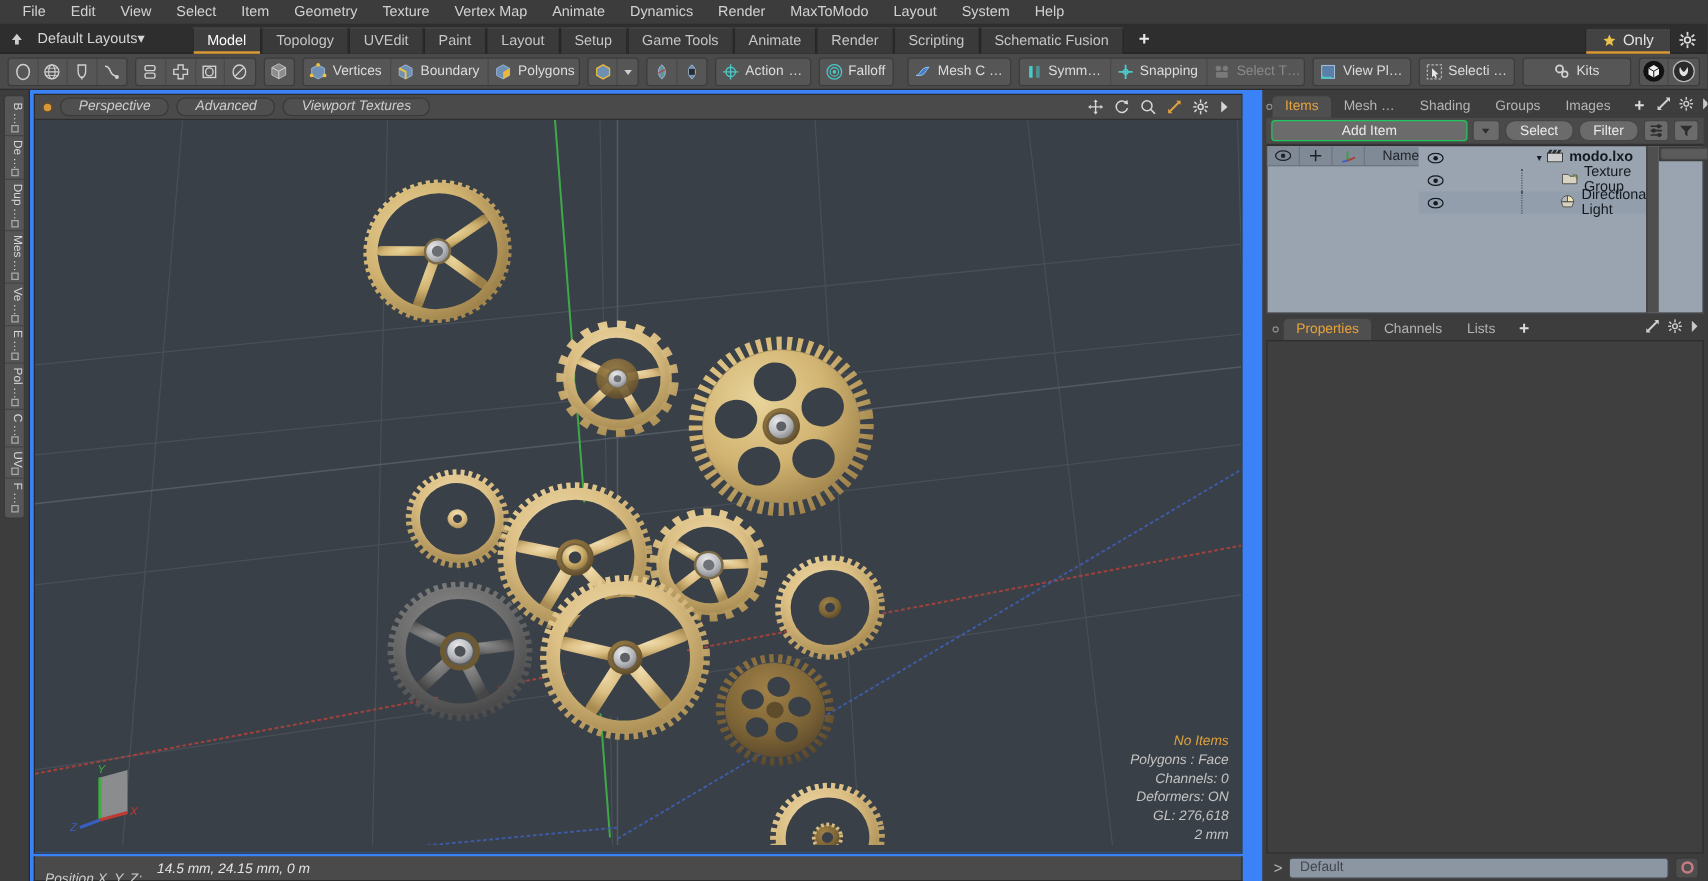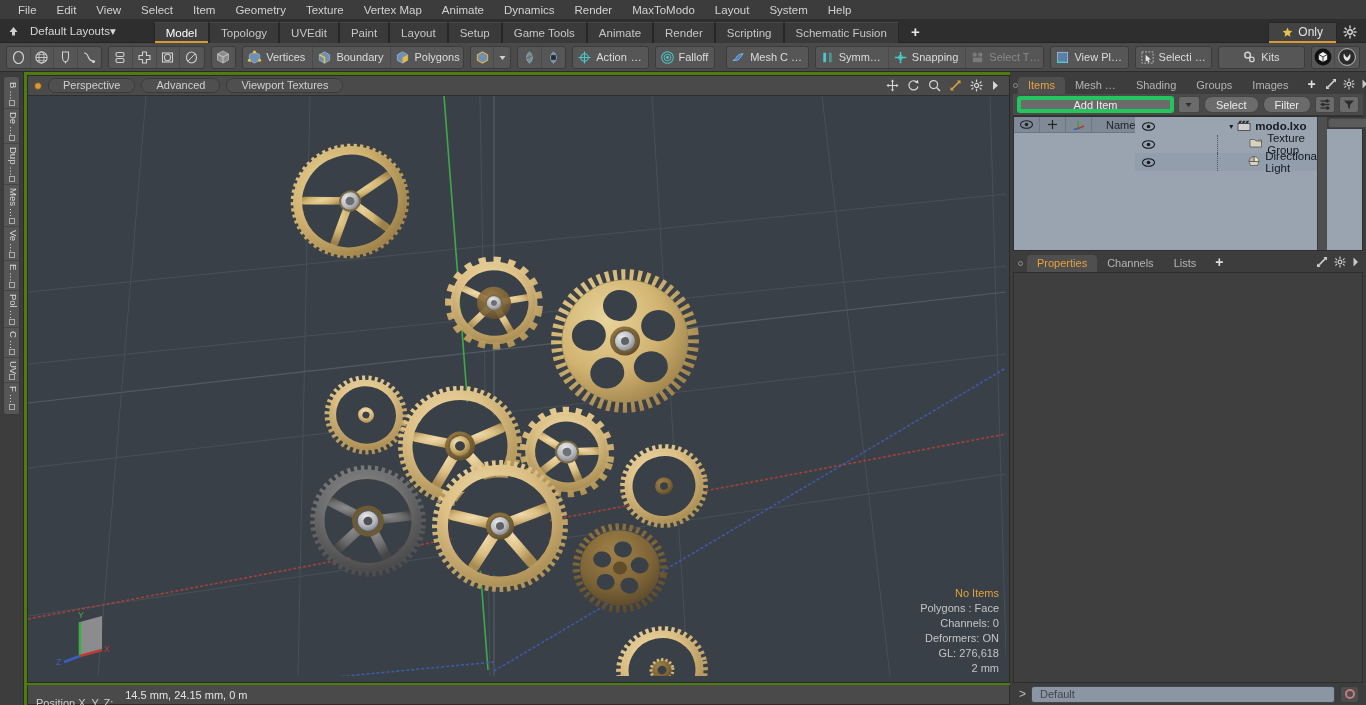--- a/index.html
+++ b/index.html
@@ -95,21 +95,21 @@
     border-bottom: 1px solid #454545; width: 15px; text-align: left; white-space: nowrap;
     position: relative; overflow: hidden;
   }
   .lr-tab::after {
     content: ""; position: absolute; left: 5px; bottom: 2px; width: 4px; height: 4px;
     border: 1px solid #a9a9a9;
   }
   .lr-tab:last-child { border-bottom: none; }
 
   
-  .vpcol { flex: 1; display: flex; flex-direction: column; min-width: 0; background: #4d7c0f; padding: 3px 0 0 3px; }
+  .vpcol { flex: 1; display: flex; flex-direction: column; min-width: 0; background: #3b82f6; padding: 3px 16px 0 3px; font-style: italic; }
   .vpframe { flex: 1; position: relative; border: 1px solid #2a2a2a; overflow: hidden; min-height: 0; }
   .vphdr {
     height: 20px; background: #4a4a4a; display: flex; align-items: center; gap: 6px;
     padding: 0 6px; border-bottom: 1px solid #2f2f2f; position: relative; z-index: 5;
   }
   .vp-dot { width: 8px; height: 8px; border-radius: 50%; background: #d7973a; border: 1px solid #6a4d1c; }
   .vp-pill {
     height: 15px; line-height: 13px; padding: 0 14px; font-size: 11px; color: #cfcfcf;
     background: #4f4f4f; border: 1px solid #3a3a3a; border-radius: 7px; white-space: nowrap;
   }
@@ -150,21 +150,21 @@
   }
   .ptab.active { background: #4f4f4f; color: #e8a33d; }
   .ptab.plus { color: #dcdcdc; font-size: 14px; font-weight: bold; padding: 0 9px; line-height: 14px; }
   .ptabs-right { margin-left: auto; display: flex; align-items: center; gap: 6px; padding: 0 4px 2px 0; }
 
   .ptoolrow {
     height: 22px; background: #4a4a4a; display: flex; align-items: center; gap: 4px;
     padding: 0 4px; border-bottom: 1px solid #333;
   }
   .additem {
-    flex: 1; height: 17px; background: #6b6b6b; border: 4px solid #22c55e; border-radius: 3px;
+    flex: 1; height: 17px; background: #6b6b6b; border: 1px solid #22c55e; border-radius: 3px;
     display: flex; align-items: center; justify-content: center; font-size: 11px; color: #ebebeb;
     position: relative;
   }
   .additem-arrow {
     width: 22px; height: 17px; background: #6b6b6b; border: 1px solid #454545; border-radius: 3px;
     display: flex; align-items: center; justify-content: center;
   }
   .pbtn {
     height: 17px; padding: 0 11px; background: #6b6b6b; border: 1px solid #454545; border-radius: 8px;
     font-size: 11px; color: #ebebeb; display: flex; align-items: center;

